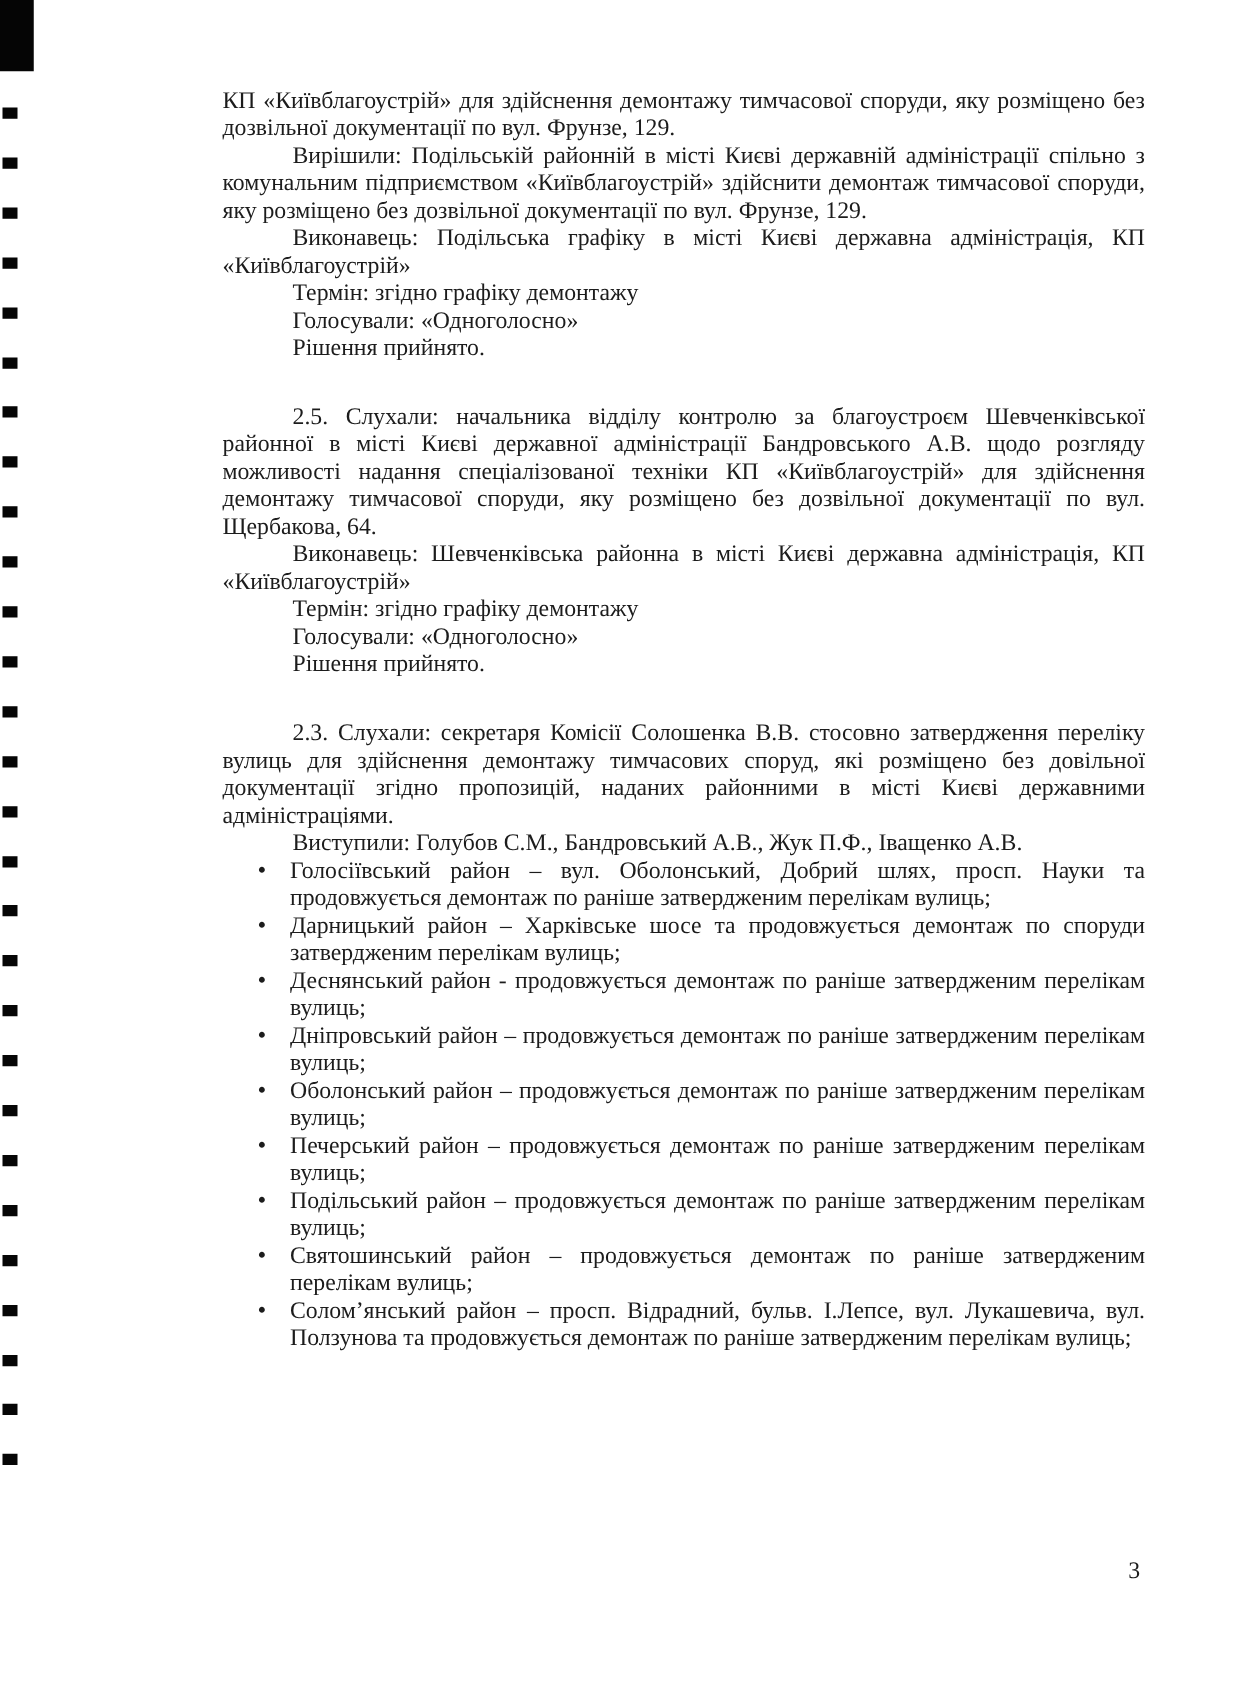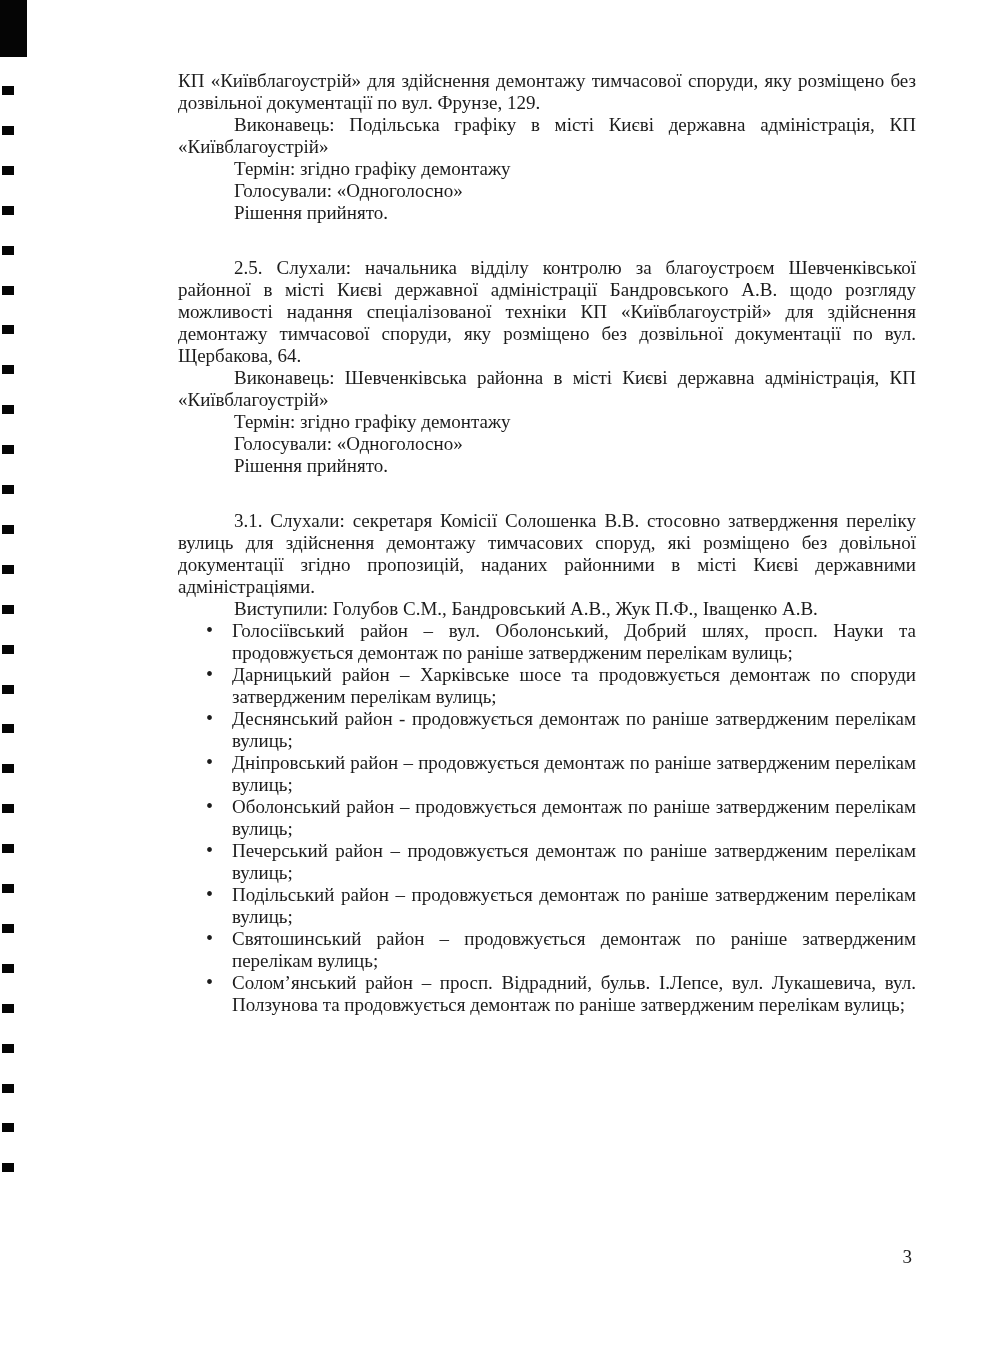--- a/index.html
+++ b/index.html
@@ -116,32 +116,33 @@
       <div class="edge-mark" style="top: 1004px;"></div>
       <div class="edge-mark" style="top: 1044px;"></div>
       <div class="edge-mark" style="top: 1084px;"></div>
       <div class="edge-mark" style="top: 1123px;"></div>
       <div class="edge-mark" style="top: 1163px;"></div>
     </div>
 
   <div class="content">
 
     <p class="p">КП «Київблагоустрій» для здійснення демонтажу тимчасової споруди, яку розміщено без дозвільної документації по вул. Фрунзе, 129.</p>
+    <p class="p ind">Вирішили: Подільській районній в місті Києві державній адміністрації спільно з комунальним підприємством «Київблагоустрій» здійснити демонтаж тимчасової споруди, яку розміщено без дозвільної документації по вул. Фрунзе, 129.</p>
     <p class="p ind">Виконавець: Подільська графіку в місті Києві державна адміністрація, КП «Київблагоустрій»</p>
     <p class="p ind">Термін: згідно графіку демонтажу</p>
     <p class="p ind">Голосували: «Одноголосно»</p>
     <p class="p ind">Рішення прийнято.</p>
 
     <p class="p ind sec">2.5. Слухали: начальника відділу контролю за благоустроєм Шевченківської районної в місті Києві державної адміністрації Бандровського А.В. щодо розгляду можливості надання спеціалізованої техніки КП «Київблагоустрій» для здійснення демонтажу тимчасової споруди, яку розміщено без дозвільної документації по вул. Щербакова, 64.</p>
     <p class="p ind">Виконавець: Шевченківська районна в місті Києві державна адміністрація, КП «Київблагоустрій»</p>
     <p class="p ind">Термін: згідно графіку демонтажу</p>
     <p class="p ind">Голосували: «Одноголосно»</p>
     <p class="p ind">Рішення прийнято.</p>
 
-    <p class="p ind sec">3.1. Слухали: секретаря Комісії Солошенка В.В. стосовно затвердження переліку вулиць для здійснення демонтажу тимчасових споруд, які розміщено без довільної документації згідно пропозицій, наданих районними в місті Києві державними адміністраціями.</p>
+    <p class="p ind sec">2.3. Слухали: секретаря Комісії Солошенка В.В. стосовно затвердження переліку вулиць для здійснення демонтажу тимчасових споруд, які розміщено без довільної документації згідно пропозицій, наданих районними в місті Києві державними адміністраціями.</p>
     <p class="p ind">Виступили: Голубов С.М., Бандровський А.В., Жук П.Ф., Іващенко А.В.</p>
 
     <ul class="districts">
       <li><span class="bullet-dot">•</span><span>Голосіївський район – вул. Оболонський, Добрий шлях, просп. Науки та продовжується демонтаж по раніше затвердженим перелікам вулиць;</span></li>
       <li><span class="bullet-dot">•</span><span>Дарницький район – Харківське шосе та продовжується демонтаж по споруди затвердженим перелікам вулиць;</span></li>
       <li><span class="bullet-dot">•</span><span>Деснянський район - продовжується демонтаж по раніше затвердженим перелікам вулиць;</span></li>
       <li><span class="bullet-dot">•</span><span>Дніпровський район – продовжується демонтаж по раніше затвердженим перелікам вулиць;</span></li>
       <li><span class="bullet-dot">•</span><span>Оболонський район – продовжується демонтаж по раніше затвердженим перелікам вулиць;</span></li>
       <li><span class="bullet-dot">•</span><span>Печерський район – продовжується демонтаж по раніше затвердженим перелікам вулиць;</span></li>
       <li><span class="bullet-dot">•</span><span>Подільський район – продовжується демонтаж по раніше затвердженим перелікам вулиць;</span></li>

